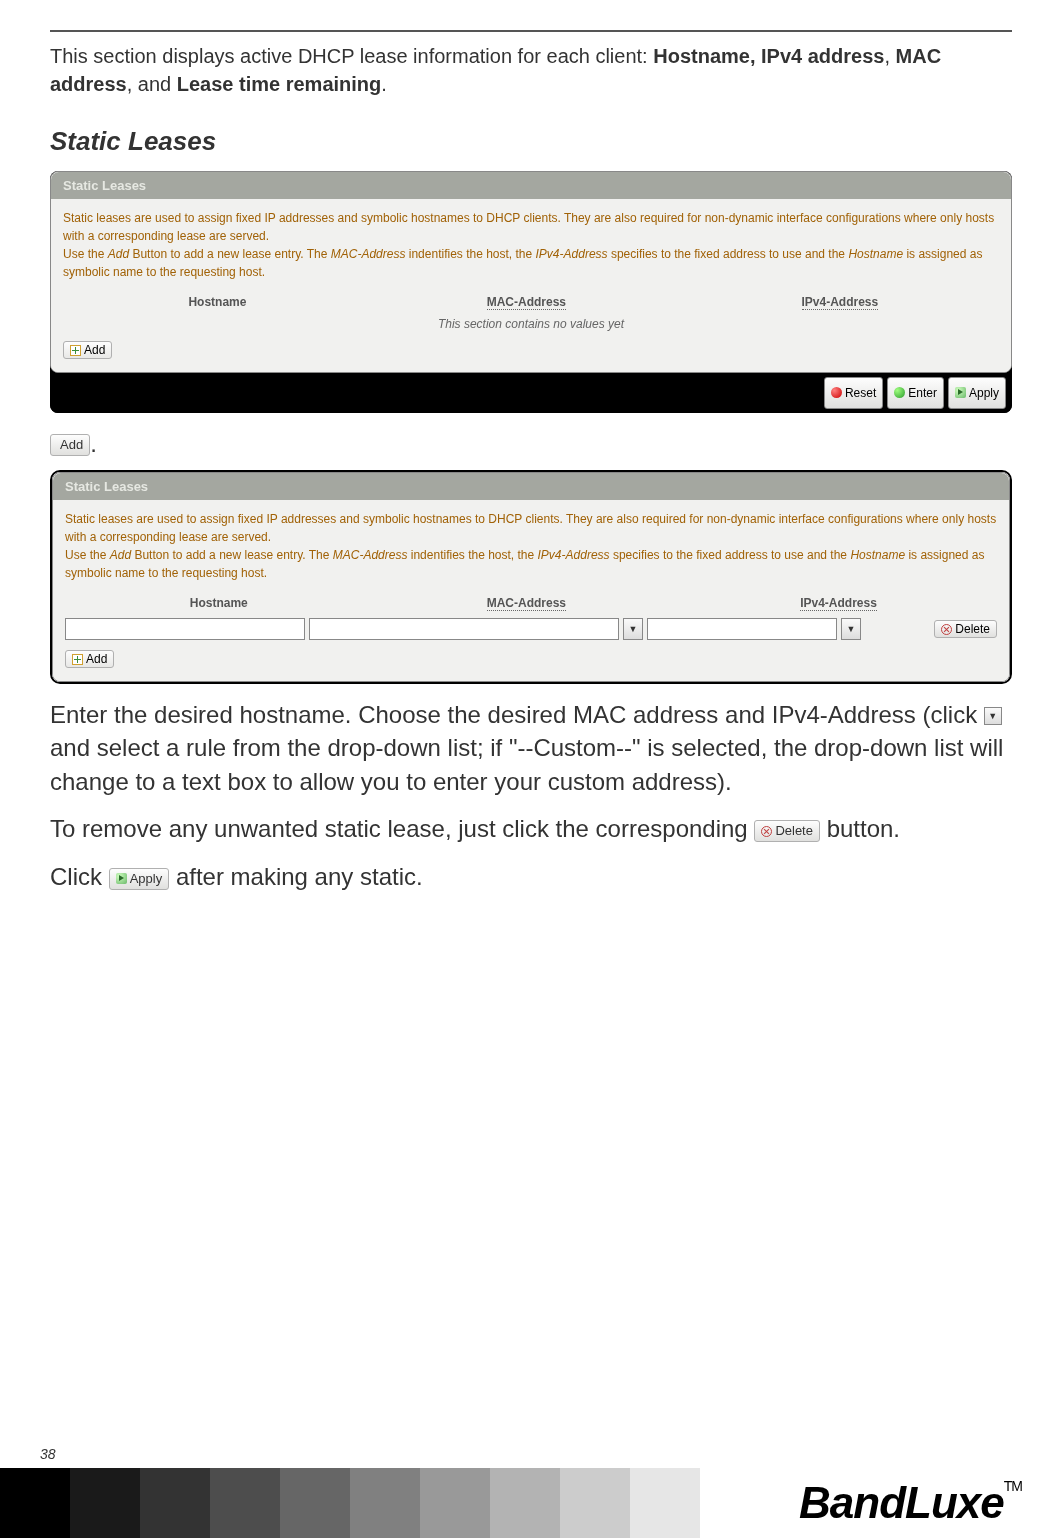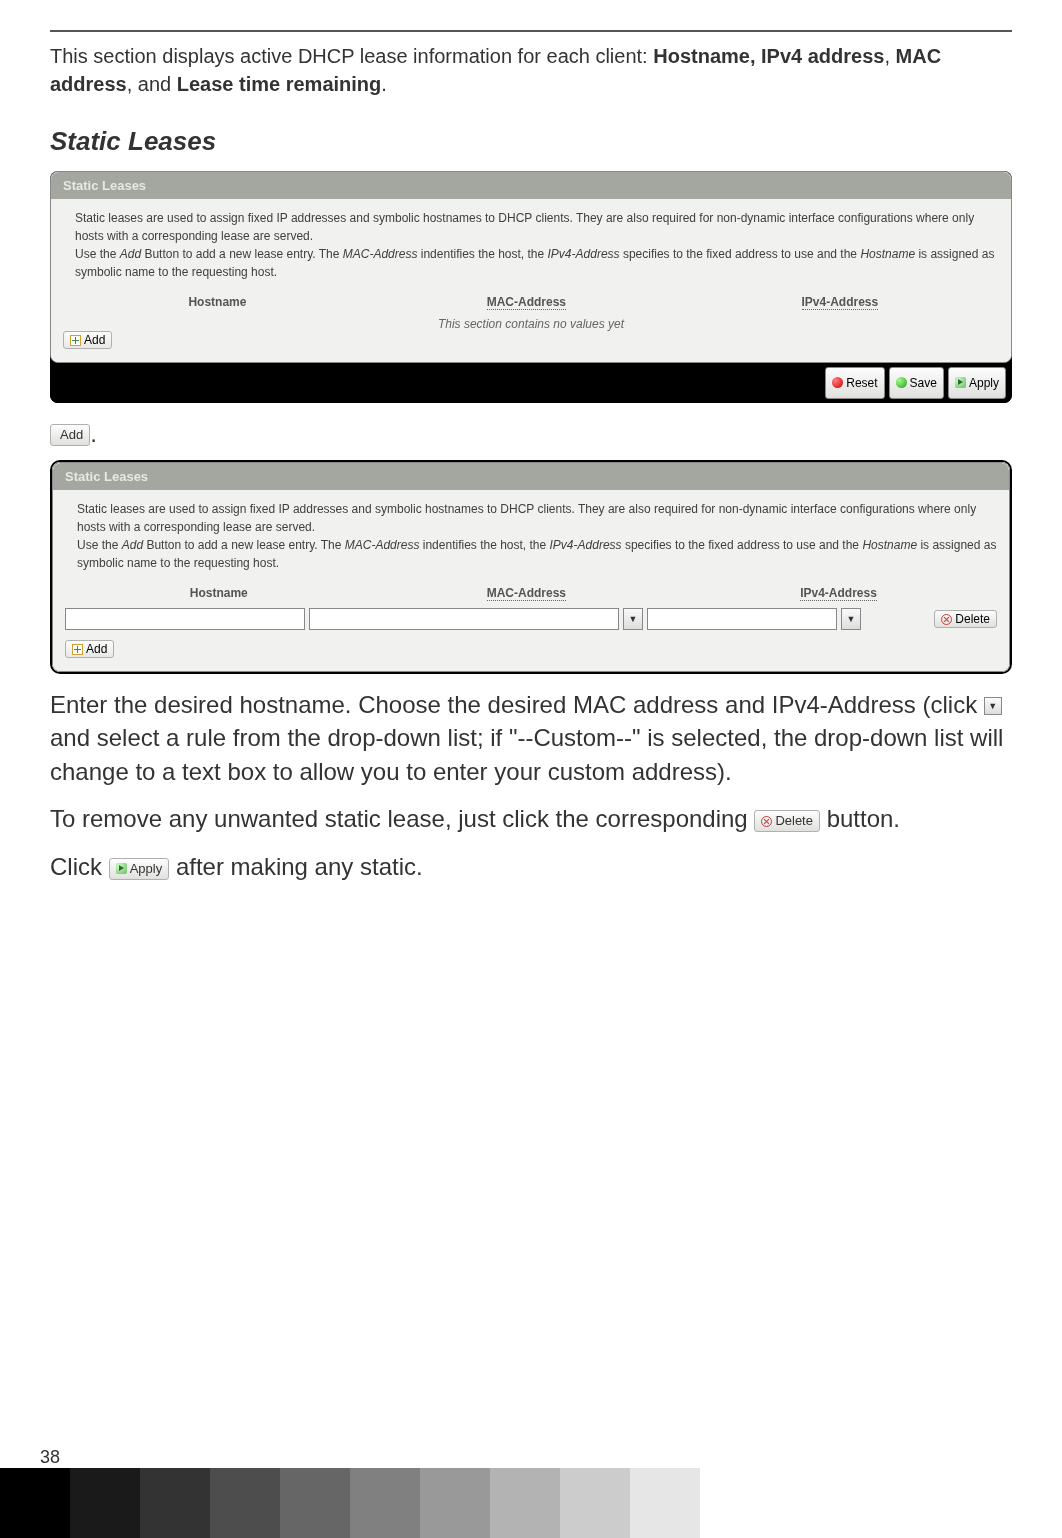--- a/index.html
+++ b/index.html
@@ -51,43 +51,42 @@
     padding: 6px 12px;
     border-top-left-radius: 8px;
     border-top-right-radius: 8px;
   }
   .panel-body {
     background: #f1f1ef;
     padding: 10px 12px 12px 12px;
   }
   .desc-text {
     font-size: 12px;
-    color: #404040;
+    color: #a16207;
     line-height: 1.5;
-    margin-left: 12px;
   }
   .desc-text .italic { font-style: italic; }
   .table-headers {
     display: flex;
     margin-top: 14px;
     margin-bottom: 8px;
     font-size: 12px;
     font-weight: bold;
     color: #555;
   }
   .th-hostname { flex: 0 0 33%; text-align: center; }
   .th-mac { flex: 0 0 33%; text-align: center; }
   .th-ipv4 { flex: 0 0 34%; text-align: center; }
   .dotted { border-bottom: 1px dotted #666; }
   .no-values {
     text-align: center;
     font-style: italic;
     font-size: 12px;
     color: #666;
-    margin-bottom: 0;
+    margin-bottom: 10px;
   }
   .btn-add {
     display: inline-flex;
     align-items: center;
     gap: 3px;
     background: linear-gradient(#fdfdfd,#e8e8e6);
     border: 1px solid #b0b0b0;
     border-radius: 3px;
     padding: 1px 6px;
     font-size: 12px;
@@ -240,23 +239,24 @@
     position: absolute;
     bottom: 0;
     left: 0;
     right: 0;
     height: 70px;
     display: flex;
     align-items: flex-end;
   }
   .page-num {
     position: absolute;
-    bottom: 70px;
+    bottom: 76px;
     left: 40px;
-    font-size: 18px;
+    font-size: 14px;
+    font-style: italic;
   }
   .squares {
     display: flex;
     margin-left: 0;
   }
   .sq { width: 70px; height: 70px; }
   .logo {
     position: absolute;
     right: 40px;
     bottom: 10px;
@@ -308,21 +308,21 @@
         </button>
       </div>
     </div>
     <div class="footer-bar">
       <button class="footer-btn">
           <span class="circ-icon red-circ"></span>
           <span>Reset</span>
         </button>
       <button class="footer-btn">
           <span class="circ-icon green-circ"></span>
-          <span>Save</span>
+          <span>Enter</span>
         </button>
       <button class="footer-btn">
           <span class="play-icon"></span>
           <span>Apply</span>
         </button>
     </div>
   </div>
 
 
   <p class="body-text">
@@ -399,13 +399,16 @@
       <div class="sq" style="background: rgb(26, 26, 26);"></div>
       <div class="sq" style="background: rgb(51, 51, 51);"></div>
       <div class="sq" style="background: rgb(77, 77, 77);"></div>
       <div class="sq" style="background: rgb(102, 102, 102);"></div>
       <div class="sq" style="background: rgb(128, 128, 128);"></div>
       <div class="sq" style="background: rgb(153, 153, 153);"></div>
       <div class="sq" style="background: rgb(179, 179, 179);"></div>
       <div class="sq" style="background: rgb(204, 204, 204);"></div>
       <div class="sq" style="background: rgb(230, 230, 230);"></div>
     </div>
+  <div class="logo">
+    <span>BandLuxe</span><span class="tm">TM</span>
+  </div>
 </div>
 
 </body></html>

